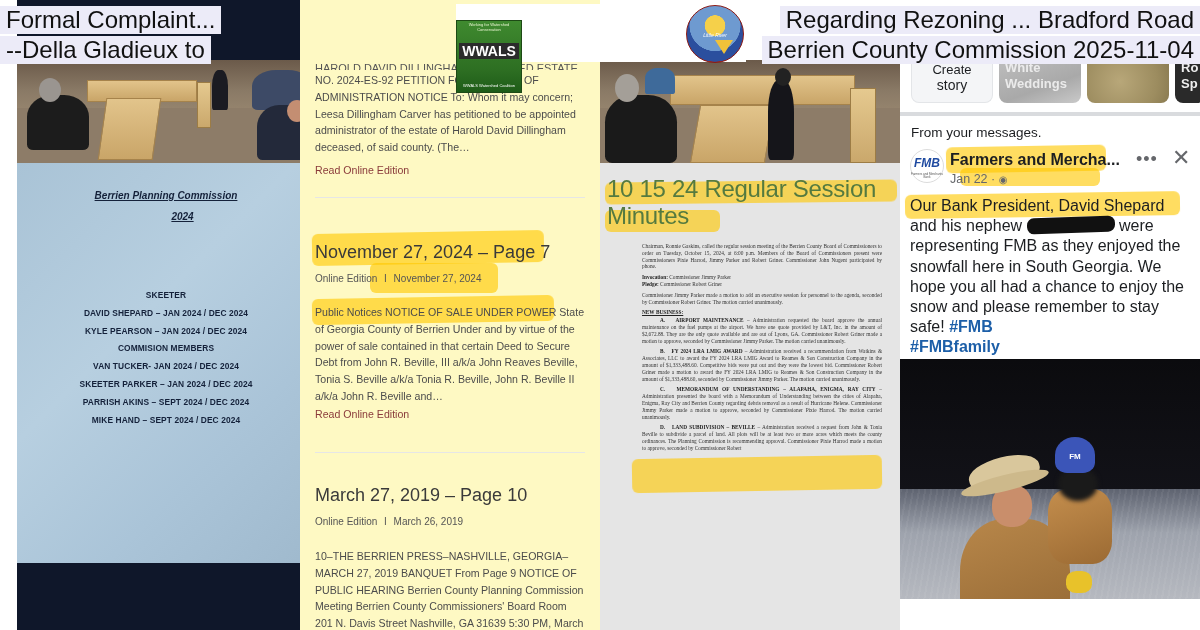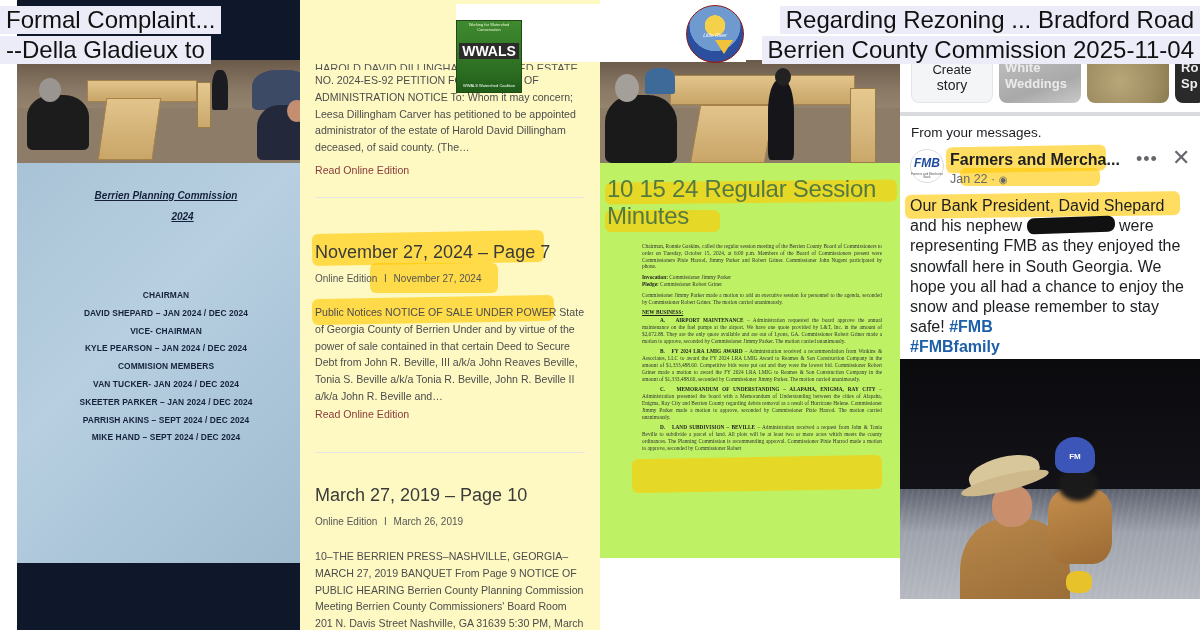--- a/index.html
+++ b/index.html
@@ -43,21 +43,21 @@
     .news .cut-line { position: absolute; top: 0; left: 15px; width: 270px; height: 10px; overflow: hidden; font-size: 11px; line-height: 11px; color: #555; }
     .news .cut-line span { position: relative; top: 3px; }
     .news .excerpt { font-size: 10.6px; line-height: 16.8px; color: #4c4c4c; }
     .news .read-link { font-size: 10.6px; color: #8a3b3b; display: inline-block; }
     .news .entry-title { font-size: 18px; color: #3a3a3a; line-height: 22px; }
     .news .entry-meta { font-size: 10px; color: #555; }
     .news .divider { position: absolute; left: 15px; width: 270px; height: 1px; background: #e6e6e6; }
     .hl { position: absolute; background: rgba(255, 200, 0, 0.62); border-radius: 6px; filter: blur(0.6px); }
 
     
-    .minutes { position: absolute; top: 163px; left: 0; width: 300px; height: 395px; background: #bef264; }
+    .minutes { position: absolute; top: 163px; left: 0; width: 300px; height: 467px; background: #e5e5e5; }
     .minutes .min-title { position: absolute; left: 7px; top: 12px; width: 290px; font-size: 24px; line-height: 27px; color: #557a3f; letter-spacing: -0.3px; z-index: 2; }
     .minutes .min-body { position: absolute; left: 42px; top: 80px; width: 240px; font-family: "Liberation Serif", serif; font-size: 5.3px; line-height: 6.8px; color: #333; z-index: 2; text-align: justify; }
     .minutes .min-body p { margin-bottom: 4px; }
     .minutes .min-body b { color: #222; }
     .minutes .min-body .indent { padding-left: 18px; }
 
     
     .fb-stories { position: absolute; top: 60px; left: 0; width: 300px; height: 50px; background: #fff; }
     .story { position: absolute; top: 0; height: 43px; border-radius: 0 0 8px 8px; overflow: hidden; }
     .story-create { left: 11px; width: 82px; background: #f4f5f7; border: 1px solid #e3e5e8; border-top: none; text-align: center; }
@@ -123,23 +123,22 @@
     <div class="person" style="left:195px;top:10px;width:16px;height:40px;background:#1b1b22;"></div>
     <div class="person" style="left:235px;top:10px;width:60px;height:40px;background:#3d4a66;"></div>
     <div class="person" style="left:240px;top:45px;width:55px;height:55px;background:#23293a;"></div>
     <div class="head" style="left:270px;top:40px;width:20px;height:22px;background:#c48e72;"></div>
   </div>
 
   <div class="planning-doc">
     <div class="doc-title">Berrien Planning Commission</div>
     <div class="doc-year">2024</div>
     <div class="roster">
-      <div class="roster-line">CHAIRMAN</div>
+      <div class="roster-line">SKEETER</div>
       <div class="roster-line">DAVID SHEPARD – JAN 2024 / DEC 2024</div>
-      <div class="roster-line">VICE- CHAIRMAN</div>
       <div class="roster-line">KYLE PEARSON – JAN 2024 / DEC 2024</div>
       <div class="roster-line">COMMISION MEMBERS</div>
       <div class="roster-line">VAN TUCKER- JAN 2024 / DEC 2024</div>
       <div class="roster-line">SKEETER PARKER – JAN 2024 / DEC 2024</div>
       <div class="roster-line">PARRISH AKINS – SEPT 2024 / DEC 2024</div>
       <div class="roster-line">MIKE HAND – SEPT 2024 / DEC 2024</div>
     </div>
   </div>
 </div>
 

